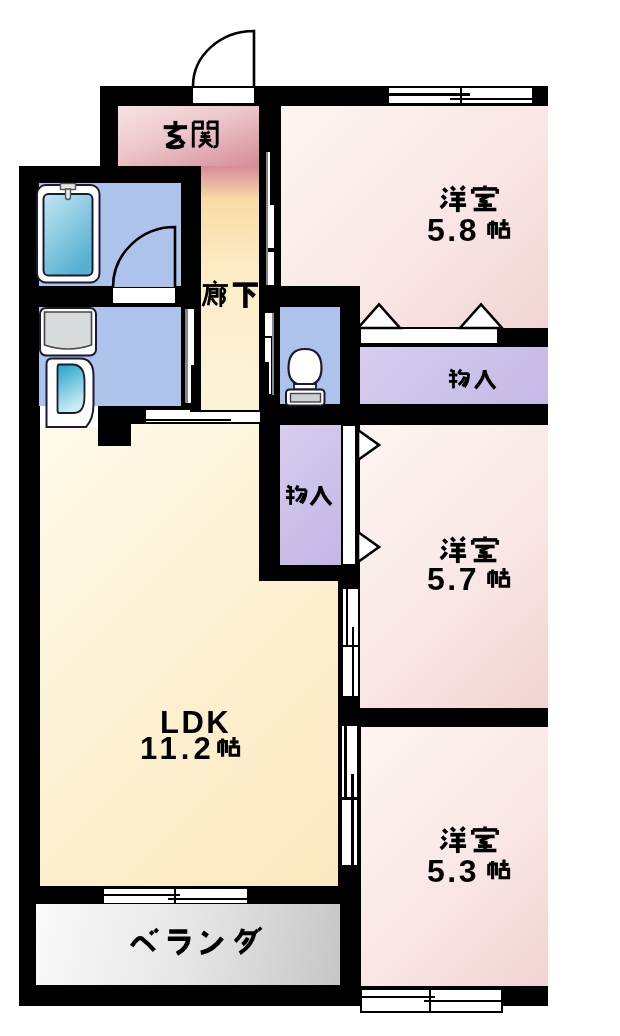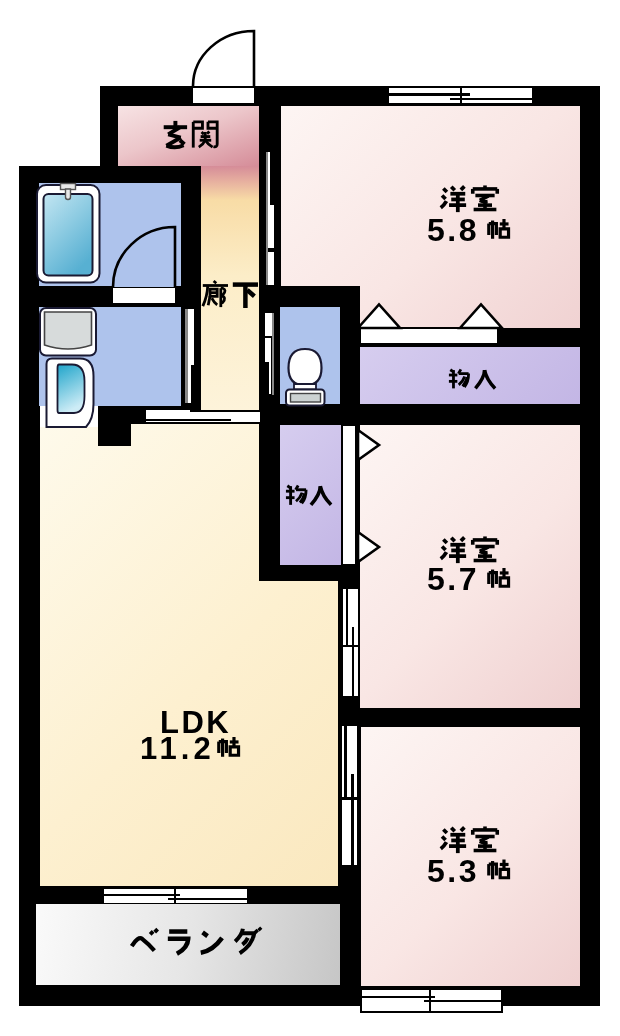--- a/index.html
+++ b/index.html
@@ -1,16 +1,16 @@
 <!DOCTYPE html>
 <html><head>
 <meta charset="utf-8">
 <style>
 html,body{margin:0;padding:0;background:#fff;}
-#plan{position:relative;width:620px;height:1036px;background:#fff;overflow:hidden;
+#plan{position:relative;width:548px;height:1036px;background:#fff;overflow:hidden;
  font-family:"Liberation Sans",sans-serif;}
 .a{position:absolute;}
 .blk{position:absolute;background:#000;}
 .wht{position:absolute;background:#fff;}
 </style>
 </head>
 <body>
 <div id="plan">
 
 <div class="blk" style="left:19px;top:86px;width:581px;height:920px;"></div>

